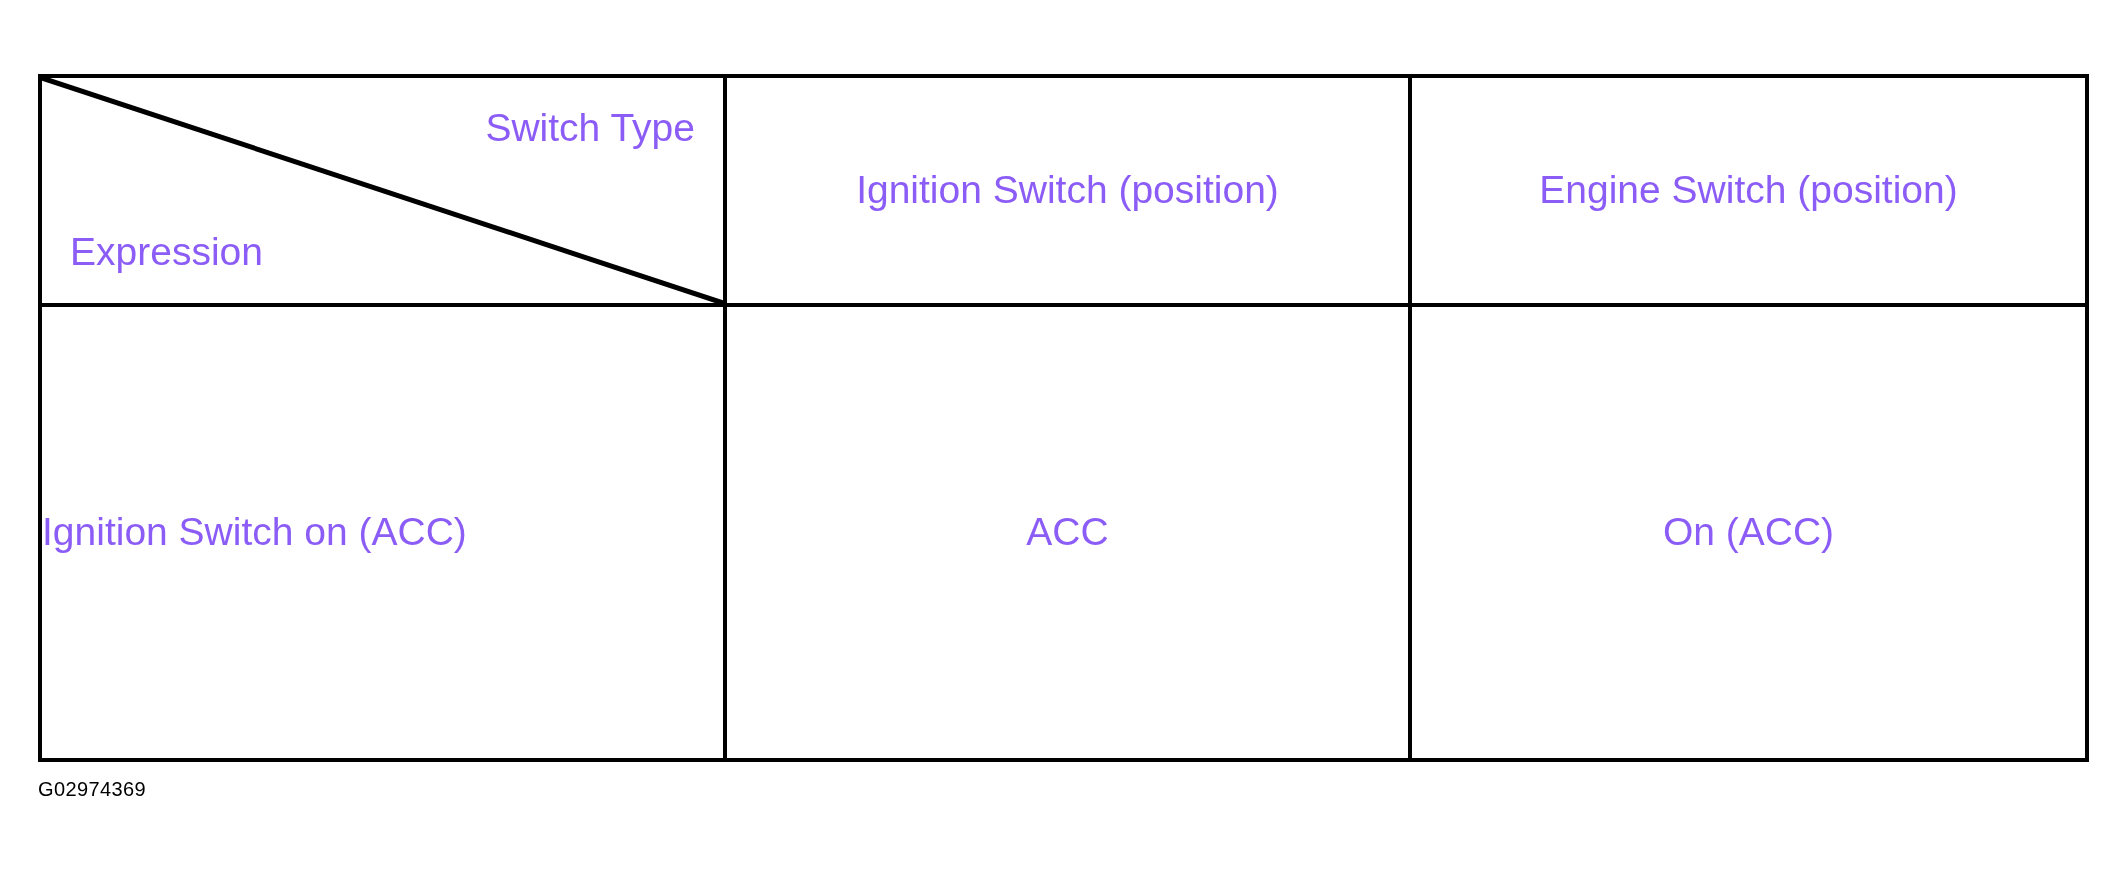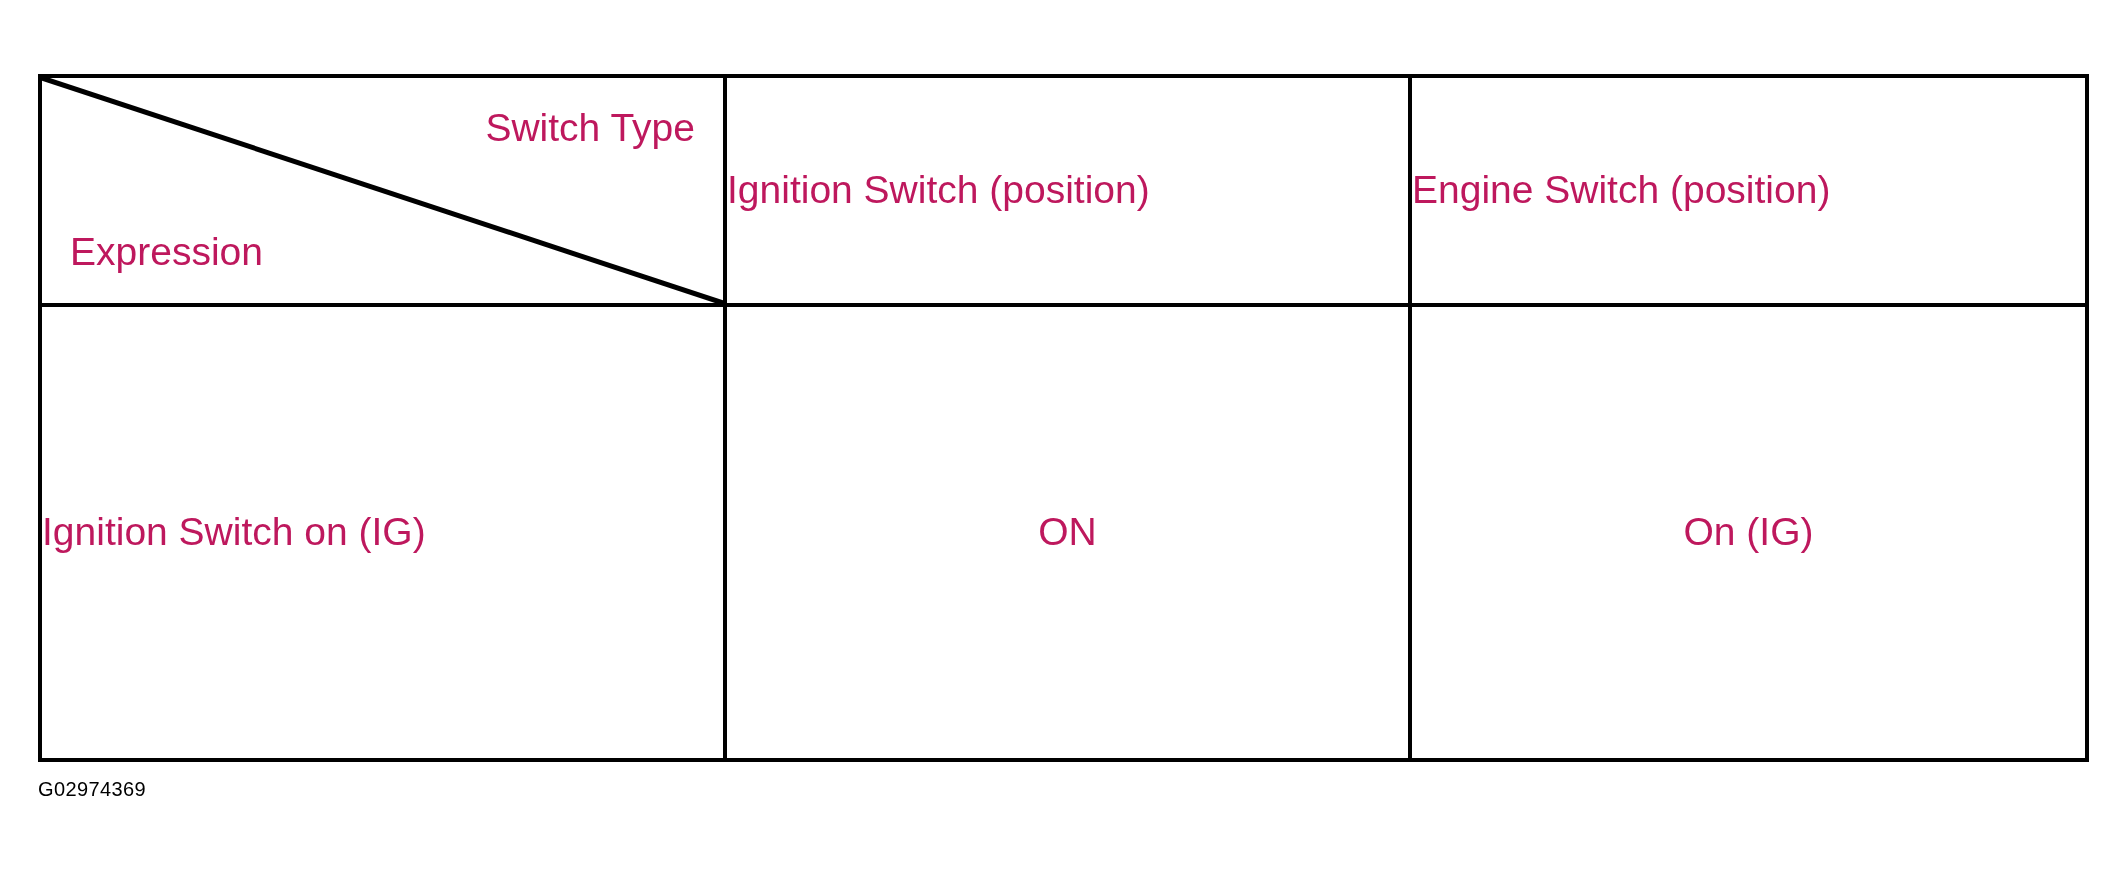--- a/index.html
+++ b/index.html
@@ -47,21 +47,21 @@
   table.switch-table col.c3 { width: 677px; }
 
   table.switch-table td,
   table.switch-table th {
     border: 4px solid #000000;
     padding: 0;
     margin: 0;
     font-weight: normal;
     font-size: 39px;
     line-height: 1.15;
-    color: #be185d;
+    color: #8b5cf6;
     vertical-align: middle;
   }
 
   
   tr.header-row { height: 229px; }
 
   th.corner-cell {
     position: relative;
     padding: 0;
     overflow: hidden;
@@ -85,21 +85,21 @@
   th.corner-cell .corner-bottom {
     position: absolute;
     left: 28px;
     bottom: 28px;
     font-size: 39px;
     white-space: nowrap;
     z-index: 2;
   }
 
   th.col-head {
-    text-align: left;
+    text-align: center;
     font-size: 39px;
   }
 
   
   tr.data-row { height: 114px; }
 
   td.row-label {
     text-align: left;
     padding-left: 32px;
     font-size: 39px;
@@ -142,23 +142,23 @@
             </svg>
             <span class="corner-top">Switch Type</span>
             <span class="corner-bottom">Expression</span>
           </th>
           <th class="col-head">Ignition Switch (position)</th>
           <th class="col-head">Engine Switch (position)</th>
         </tr>
       </thead>
       <tbody>
         <tr class="data-row">
-          <td class="row-label">Ignition Switch on (IG)</td>
-          <td class="cell-value">ON</td>
-          <td class="cell-value">On (IG)</td>
+          <td class="row-label">Ignition Switch on (ACC)</td>
+          <td class="cell-value">ACC</td>
+          <td class="cell-value">On (ACC)</td>
         </tr>
       </tbody>
     </table>
   </div>
 
   <div class="fig-caption">G02974369</div>
 
 </div>
 
 </body></html>

